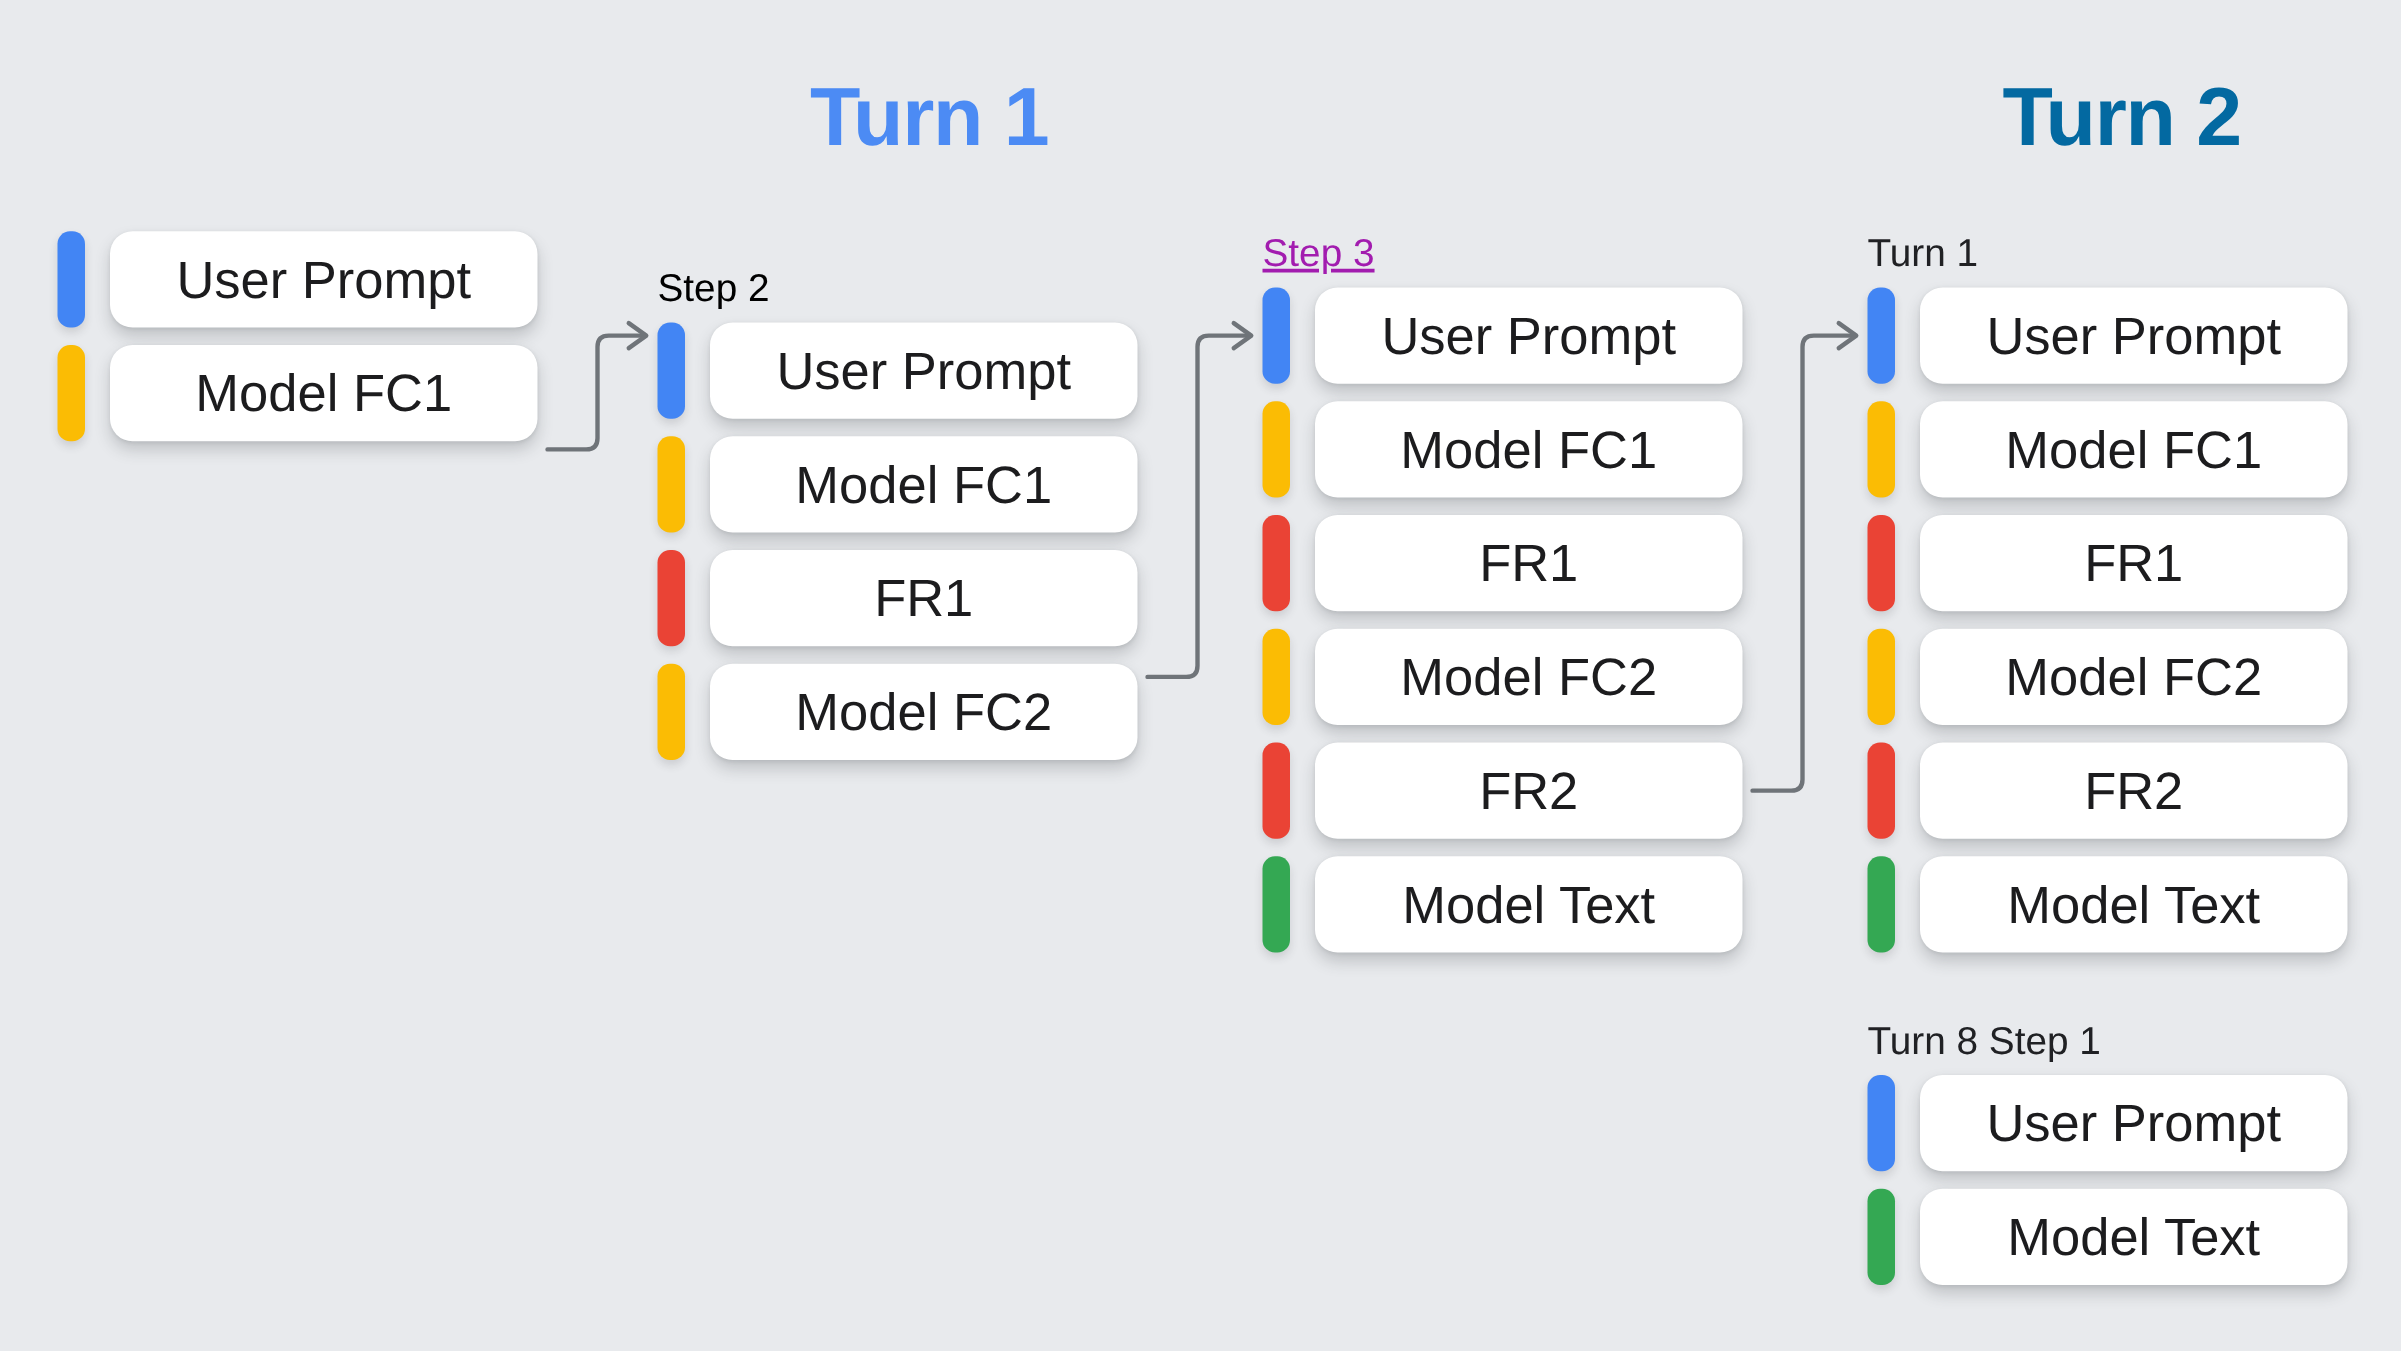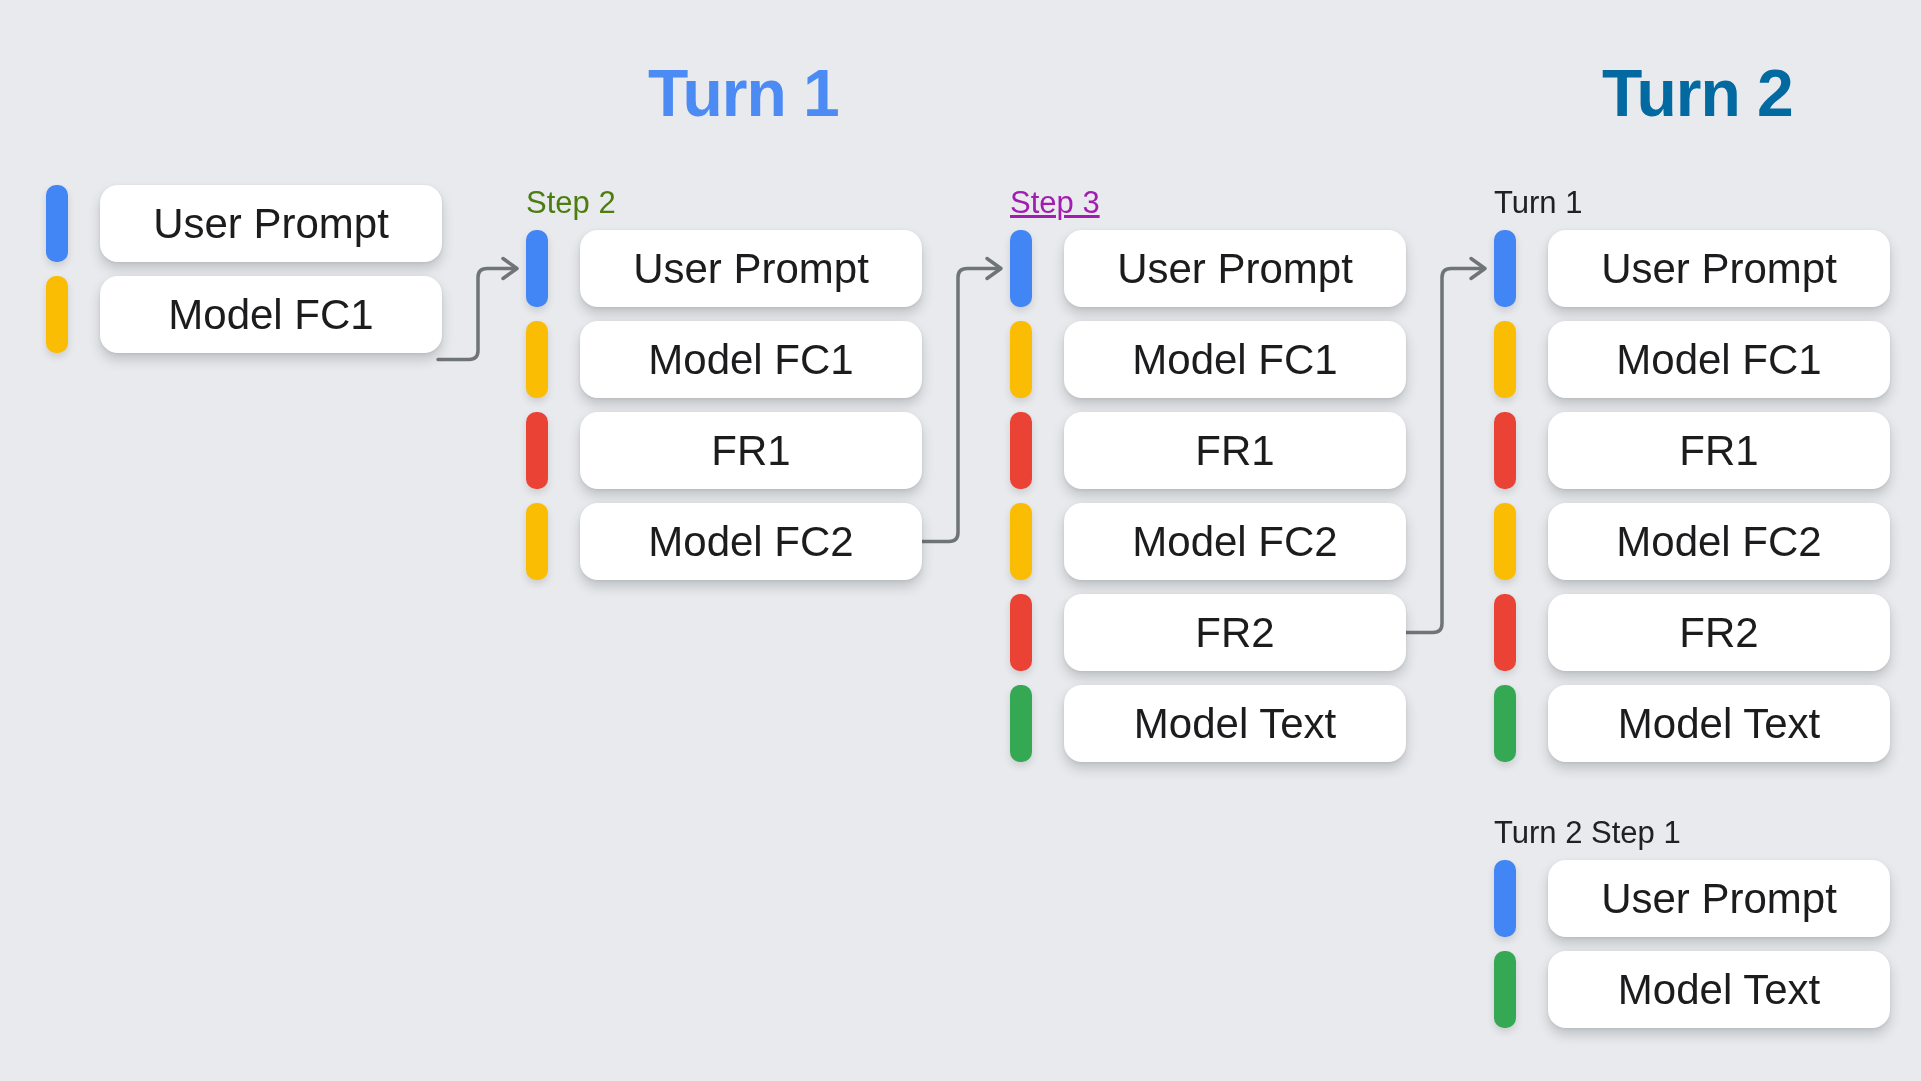--- a/index.html
+++ b/index.html
@@ -43,21 +43,21 @@
   }
   .rows {
     display: flex;
     flex-direction: column;
     gap: 14px;
   }
   .row {
     display: flex;
     flex-direction: row;
     align-items: stretch;
-    gap: 32px;
+    gap: 20px;
   }
   .bar {
     width: 22px;
     height: 77px;
     border-radius: 10px;
     flex: 0 0 auto;
     box-shadow: 0 4px 7px rgba(60,64,67,0.16);
   }
   .box {
     width: 342px;
@@ -93,21 +93,21 @@
             <span class="bar" style="background: rgb(66, 133, 244);"></span>
             <div class="box" style="color: rgb(28, 28, 30);">User Prompt</div>
           </div>
           <div class="row">
             <span class="bar" style="background: rgb(251, 188, 4);"></span>
             <div class="box" style="color: rgb(28, 28, 30);">Model FC1</div>
           </div>
         </div>
       </div>
       <div class="column" style="left: 526px; top: 185px;">
-        <div class="column-label" style="color: #4d7c0f;">Step 2</div>
+        <div class="column-label" style="color: #000000; margin-top: 28px;">Step 2</div>
         <div class="rows">
           <div class="row">
             <span class="bar" style="background: rgb(66, 133, 244);"></span>
             <div class="box" style="color: rgb(28, 28, 30);">User Prompt</div>
           </div>
           <div class="row">
             <span class="bar" style="background: rgb(251, 188, 4);"></span>
             <div class="box" style="color: rgb(28, 28, 30);">Model FC1</div>
           </div>
           <div class="row">
@@ -172,21 +172,21 @@
             <span class="bar" style="background: rgb(234, 67, 53);"></span>
             <div class="box" style="color: rgb(28, 28, 30);">FR2</div>
           </div>
           <div class="row">
             <span class="bar" style="background: rgb(52, 168, 83);"></span>
             <div class="box" style="color: rgb(28, 28, 30);">Model Text</div>
           </div>
         </div>
       </div>
       <div class="column" style="left: 1494px; top: 815px;">
-        <div class="column-label" style="color: rgb(32, 33, 36);">Turn 2 Step 1</div>
+        <div class="column-label" style="color: rgb(32, 33, 36);">Turn 8 Step 1</div>
         <div class="rows">
           <div class="row">
             <span class="bar" style="background: rgb(66, 133, 244);"></span>
             <div class="box" style="color: rgb(28, 28, 30);">User Prompt</div>
           </div>
           <div class="row">
             <span class="bar" style="background: rgb(52, 168, 83);"></span>
             <div class="box" style="color: rgb(28, 28, 30);">Model Text</div>
           </div>
         </div>

